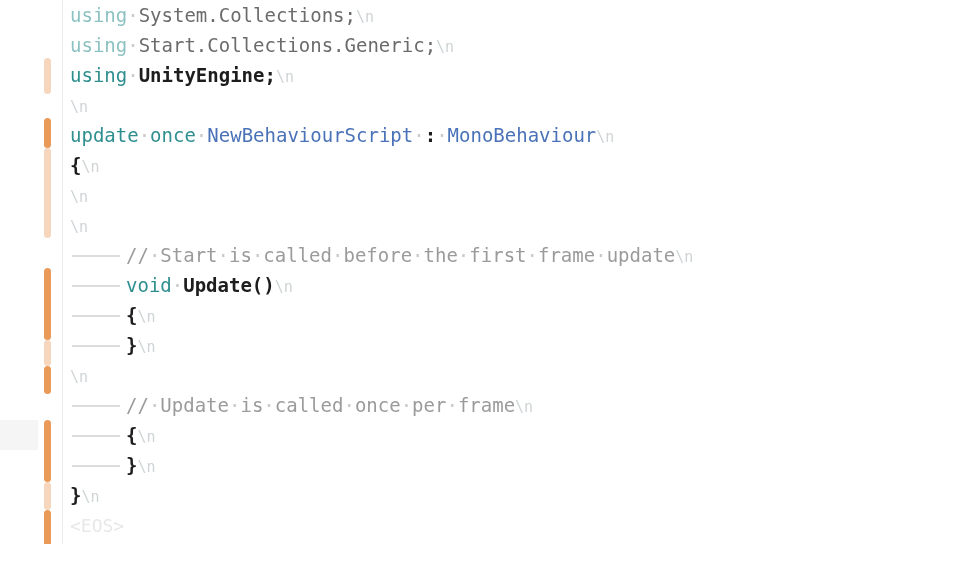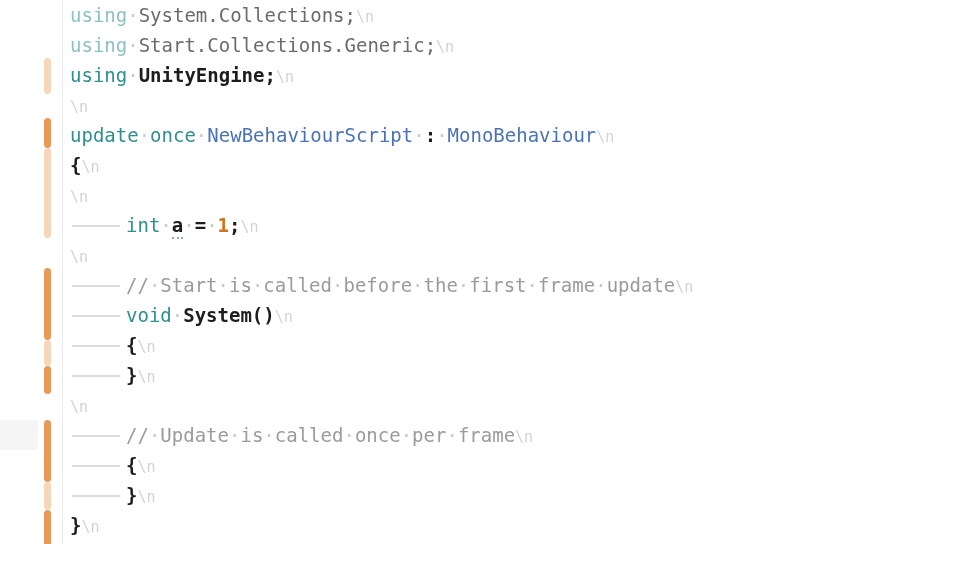--- a/index.html
+++ b/index.html
@@ -138,24 +138,23 @@
   <div class="vrule"></div>
 
   <div class="code">
       <div class="line" id="line-using-collections"><span class="tok kw-f1">using</span><span class="tok sp">·</span><span class="tok plain">System.Collections;</span><span class="tok nl">\n</span></div>
       <div class="line" id="line-using-collections-generic"><span class="tok kw-f1">using</span><span class="tok sp">·</span><span class="tok plain">Start.Collections.Generic;</span><span class="tok nl">\n</span></div>
       <div class="line" id="line-using-unityengine"><span class="tok kw">using</span><span class="tok sp">·</span><span class="tok ident">UnityEngine;</span><span class="tok nl">\n</span></div>
       <div class="line" id="line-blank-1"><span class="tok nl">\n</span></div>
       <div class="line" id="line-class-decl"><span class="tok kw">update</span><span class="tok sp">·</span><span class="tok kw">once</span><span class="tok sp">·</span><span class="tok type">NewBehaviourScript</span><span class="tok sp">·</span><span class="tok punct">:</span><span class="tok sp">·</span><span class="tok type">MonoBehaviour</span><span class="tok nl">\n</span></div>
       <div class="line" id="line-class-open-brace"><span class="tok brace">{</span><span class="tok nl">\n</span></div>
       <div class="line" id="line-blank-2"><span class="tok nl">\n</span></div>
-      <div class="line" id="line-int-a"><span class="indent"></span><span class="tok kw">int</span><span class="tok sp">·</span><span class="tok unused">a</span><span class="tok sp">·</span><span class="tok punct">=</span><span class="tok sp">·</span><span class="tok num">1</span><span class="tok punct">;</span><span class="tok nl">\n</span></div>
       <div class="line" id="line-blank-3"><span class="tok nl">\n</span></div>
       <div class="line" id="line-comment-start"><span class="indent"></span><span class="tok comment">//</span><span class="tok sp">·</span><span class="tok comment">Start</span><span class="tok sp">·</span><span class="tok comment">is</span><span class="tok sp">·</span><span class="tok comment">called</span><span class="tok sp">·</span><span class="tok comment">before</span><span class="tok sp">·</span><span class="tok comment">the</span><span class="tok sp">·</span><span class="tok comment">first</span><span class="tok sp">·</span><span class="tok comment">frame</span><span class="tok sp">·</span><span class="tok comment">update</span><span class="tok nl">\n</span></div>
-      <div class="line" id="line-void-start"><span class="indent"></span><span class="tok kw">void</span><span class="tok sp">·</span><span class="tok ident">System()</span><span class="tok nl">\n</span></div>
+      <div class="line" id="line-void-start"><span class="indent"></span><span class="tok kw">void</span><span class="tok sp">·</span><span class="tok ident">Update()</span><span class="tok nl">\n</span></div>
       <div class="line" id="line-start-open-brace"><span class="indent"></span><span class="tok brace">{</span><span class="tok nl">\n</span></div>
       <div class="line" id="line-start-close-brace"><span class="indent"></span><span class="tok brace">}</span><span class="tok nl">\n</span></div>
       <div class="line" id="line-blank-4"><span class="tok nl">\n</span></div>
       <div class="line" id="line-comment-update"><span class="indent"></span><span class="tok comment">//</span><span class="tok sp">·</span><span class="tok comment">Update</span><span class="tok sp">·</span><span class="tok comment">is</span><span class="tok sp">·</span><span class="tok comment">called</span><span class="tok sp">·</span><span class="tok comment">once</span><span class="tok sp">·</span><span class="tok comment">per</span><span class="tok sp">·</span><span class="tok comment">frame</span><span class="tok nl">\n</span></div>
       <div class="line" id="line-update-open-brace"><span class="indent"></span><span class="tok brace">{</span><span class="tok nl">\n</span></div>
       <div class="line" id="line-update-close-brace"><span class="indent"></span><span class="tok brace">}</span><span class="tok nl">\n</span></div>
       <div class="line" id="line-class-close-brace"><span class="tok brace">}</span><span class="tok nl">\n</span></div>
       <div class="line" id="line-eos"><span class="tok eos">&lt;EOS&gt;</span></div>
     </div>
 

